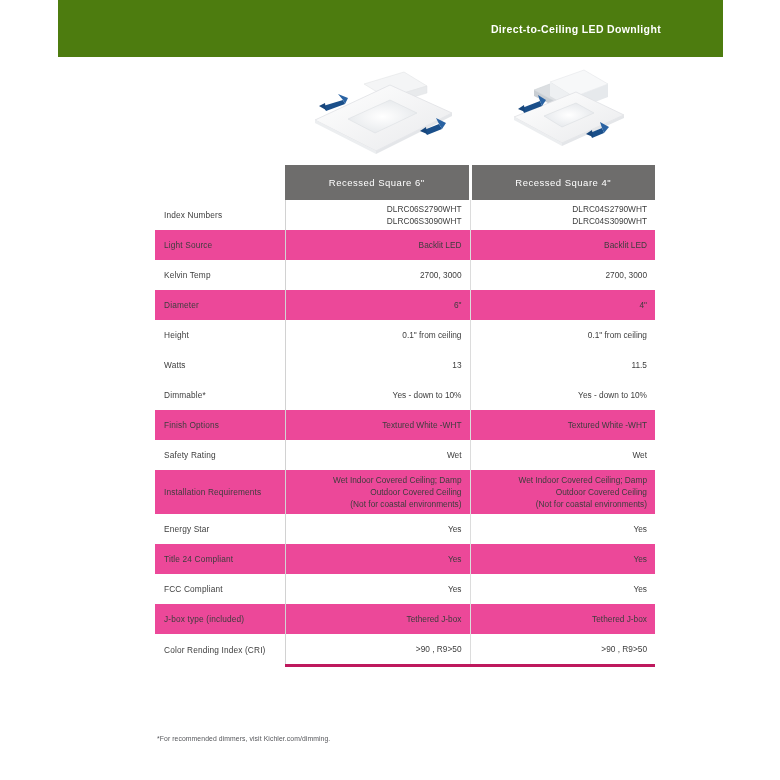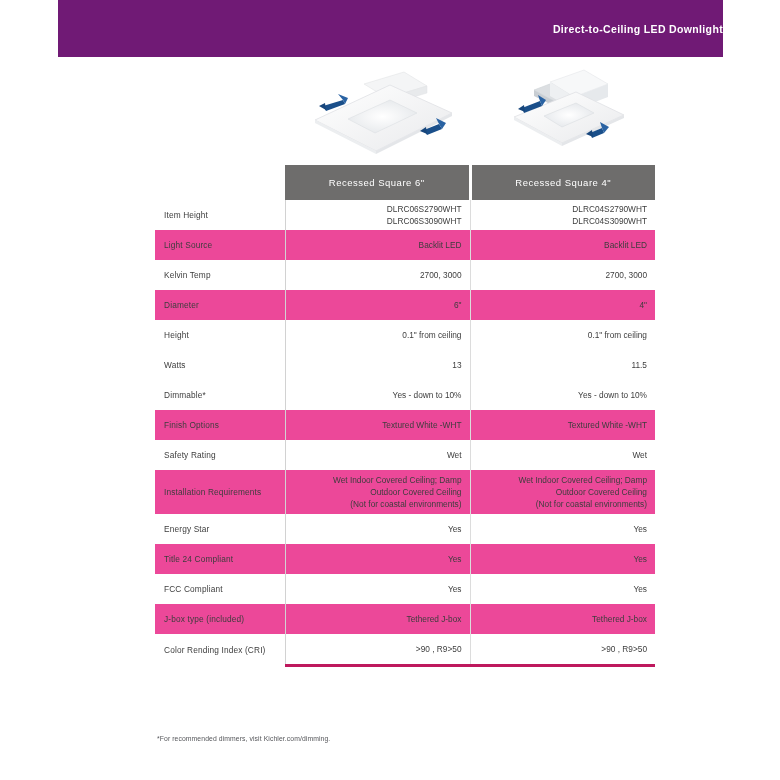--- a/index.html
+++ b/index.html
@@ -16,25 +16,26 @@
     position: relative;
   }
 
   
   .banner {
     position: absolute;
     left: 58px;
     top: 0;
     width: 665px;
     height: 57px;
-    background: #701a75;
+    background: #4d7c0f;
     display: flex;
     align-items: center;
     justify-content: flex-end;
     box-sizing: border-box;
+    padding-right: 62px;
   }
   .banner-title {
     color: #ffffff;
     font-size: 10.5px;
     font-weight: bold;
     letter-spacing: 0.35px;
     white-space: nowrap;
   }
 
   
@@ -218,21 +219,21 @@
   </colgroup>
   <thead>
     <tr>
       <th class="blank"></th>
       <th class="col-a">Recessed Square 6"</th>
       <th class="col-b">Recessed Square 4"</th>
     </tr>
   </thead>
   <tbody id="spec-body">
       <tr>
-        <td class="lbl">Item Height</td>
+        <td class="lbl">Index Numbers</td>
         <td class="val first">DLRC06S2790WHT<br>DLRC06S3090WHT</td>
         <td class="val">DLRC04S2790WHT<br>DLRC04S3090WHT</td>
       </tr>
       <tr class="alt">
         <td class="lbl">Light Source</td>
         <td class="val first">Backlit LED</td>
         <td class="val">Backlit LED</td>
       </tr>
       <tr>
         <td class="lbl">Kelvin Temp</td>

